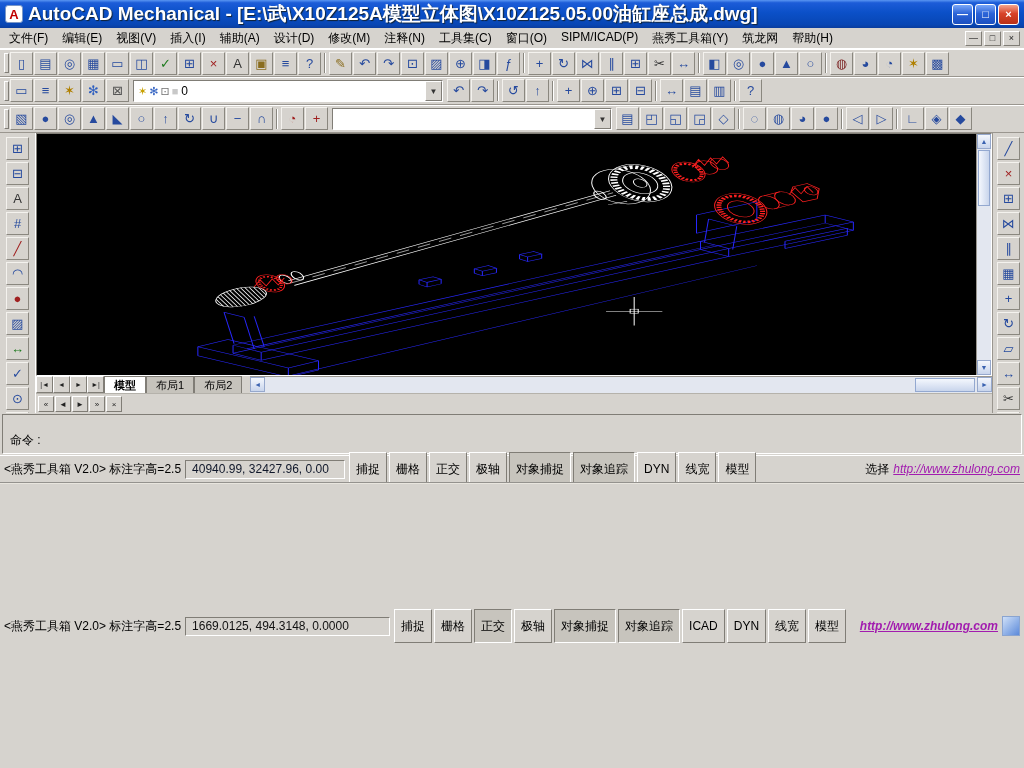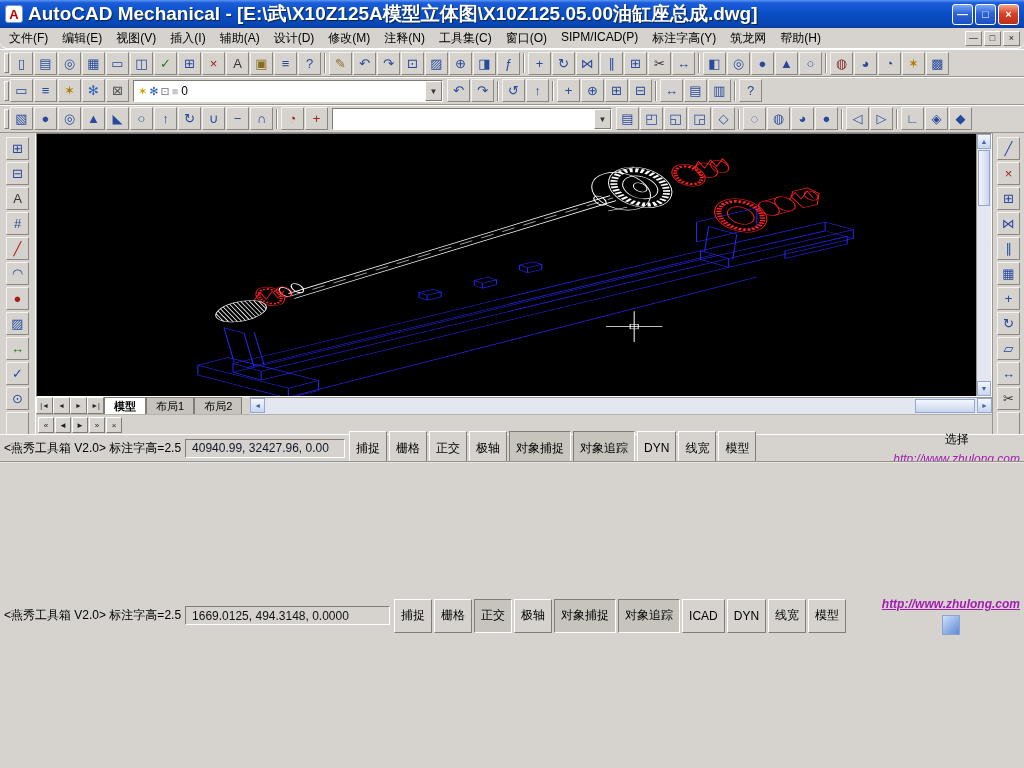--- a/index.html
+++ b/index.html
@@ -12,21 +12,21 @@
     background:linear-gradient(180deg,#5a96f2 0%,#1c5cd8 10%,#0b50c8 45%,#0846b4 88%,#0a3d9e 100%);}
   .title-icon{width:18px;height:18px;background:#fff;border:1px solid #7a97c8;border-radius:3px;color:#c00000;
     font-weight:bold;font-size:13px;display:flex;align-items:center;justify-content:center;}
   .title-text{flex:1;color:#fff;font-weight:bold;font-size:19px;white-space:nowrap;overflow:hidden;text-shadow:1px 1px 1px #123;}
   .title-buttons{display:flex;gap:2px;}
   .tbn{width:21px;height:21px;border:1px solid #fff;border-radius:3px;color:#fff;font-size:11px;font-weight:bold;
     display:flex;align-items:center;justify-content:center;background:linear-gradient(#7aa7f8,#2c64d8 45%,#1b4fc0);}
   .title-buttons .n-close{background:linear-gradient(#f4a58d,#d8432a 45%,#b93016);}
 
   
-  .menubar{height:21px;flex:0 0 21px;display:flex;align-items:center;padding:0 2px;background:#d6d3ce;border-bottom:1px solid #fff;border-radius:7px;}
+  .menubar{height:21px;flex:0 0 21px;display:flex;align-items:center;padding:0 2px;background:#d6d3ce;border-bottom:1px solid #fff;}
   .menu-item{padding:2px 7px;white-space:nowrap;cursor:default;}
   .menu-spacer{flex:1;}
   .child-btn{width:17px;height:15px;margin-right:2px;background:#d6d3ce;border:1px solid;border-color:#fff #807d76 #807d76 #fff;
     font-size:9px;display:flex;align-items:center;justify-content:center;color:#222;}
 
   
   .tbrow{height:28px;flex:0 0 28px;display:flex;align-items:center;gap:1px;padding:1px 2px;background:#d6d3ce;
     border-top:1px solid #fff;border-bottom:1px solid #9a968f;overflow:hidden;}
   .tbtn{width:23px;height:23px;flex:0 0 23px;display:flex;align-items:center;justify-content:center;background:#d6d3ce;
     border:1px solid;border-color:#f4f2ee #8a877f #8a877f #f4f2ee;font-size:13px;color:#264a9e;cursor:default;}
@@ -88,21 +88,21 @@
   .statusbar{display:flex;align-items:center;gap:4px;padding:2px 4px;background:#d6d3ce;border-top:1px solid #fff;font-size:12px;}
   .status1{flex:0 0 27px;height:27px;}
   .status2{flex:1;border-top:2px groove #e8e5de;}
   .app-text{white-space:nowrap;}
   .spanel{border:1px solid;border-color:#807d76 #fff #fff #807d76;height:19px;display:flex;align-items:center;padding:0 6px;white-space:nowrap;}
   .coords1{width:160px;color:#0f172a;}
   .coords2{width:205px;color:#111;}
   .stoggle{border:1px solid;border-color:#fff #807d76 #807d76 #fff;background:#d6d3ce;height:19px;display:flex;align-items:center;
     padding:16px 6px;white-space:nowrap;cursor:default;}
   .stoggle.pressed{border-color:#807d76 #fff #fff #807d76;background:#c7c4bd;}
-  .right-group{margin-left:auto;display:flex;align-items:center;gap:4px;flex-direction:column;}
+  .right-group{margin-left:auto;display:flex;align-items:center;gap:4px;}
   .link{color:#a21caf;font-style:italic;text-decoration:underline;white-space:nowrap;}
   .status2 .link{font-weight:bold;}
   .corner-grip{width:18px;height:20px;background:linear-gradient(135deg,#cfe0f8,#5c8ada);border:1px solid #8aa4d0;}
 </style>
 </head>
 <body>
 
 <div id="window">
 
   <div class="titlebar">
@@ -142,21 +142,21 @@
         <span class="menu-item n-modify">修改(M)</span>
 
         <span class="menu-item n-annotate">注释(N)</span>
 
         <span class="menu-item n-toolsets">工具集(C)</span>
 
         <span class="menu-item n-window">窗口(O)</span>
 
         <span class="menu-item n-sipm-icad">SIPM/ICAD(P)</span>
 
-        <span class="menu-item n-yanxiu-toolbox">标注字高(Y)</span>
+        <span class="menu-item n-yanxiu-toolbox">燕秀工具箱(Y)</span>
 
         <span class="menu-item n-zhulong">筑龙网</span>
 
         <span class="menu-item n-help">帮助(H)</span>
       </span>
     <span class="menu-spacer"></span>
     <span style="display:flex;">
 
         <span class="child-btn n-child-minimize">
           <span>—</span>
@@ -916,20 +916,23 @@
           <span class="glyph">✂</span>
         </span>
 
         <span class="tbtn n-extend">
           
         </span>
 
       </div>
   </div>
 
+  <div class="command">
+    <span>命令 :</span>
+  </div>
 
   <div class="statusbar status1">
     <span class="app-text">&lt;燕秀工具箱 V2.0&gt; 标注字高=2.5</span>
     <span class="spanel coords1">40940.99, 32427.96, 0.00</span>
     <span style="display:flex;gap:2px;">
 
         <span class="stoggle n-snap">捕捉</span>
 
         <span class="stoggle n-grid">栅格</span>
 

